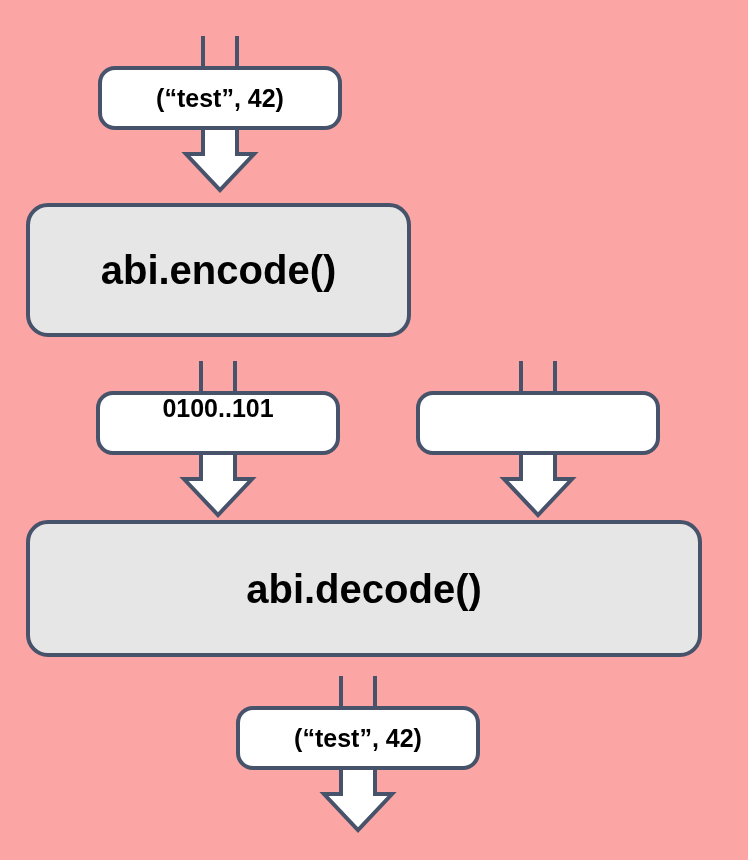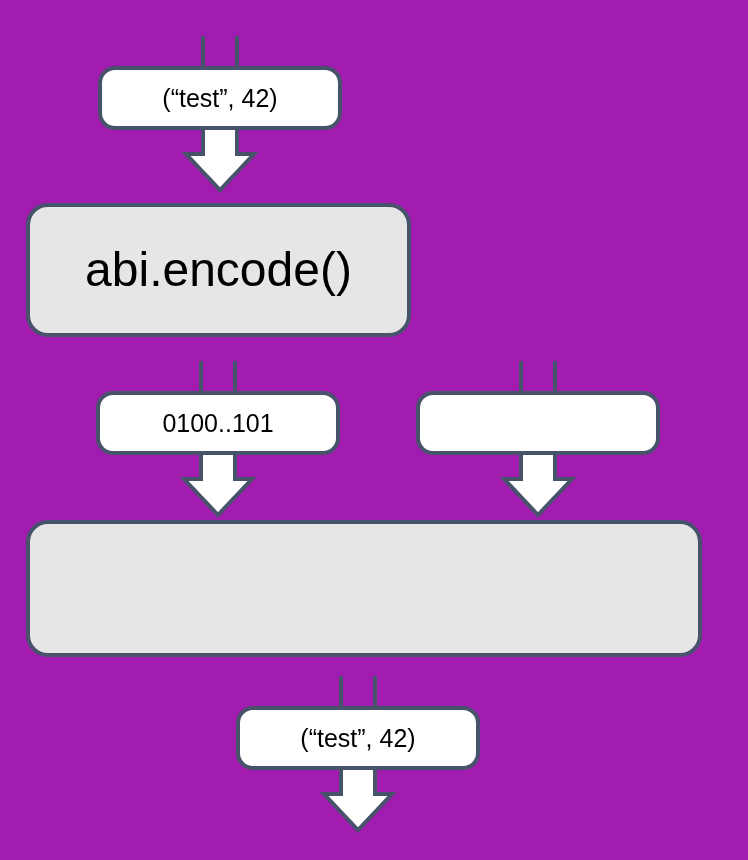--- a/index.html
+++ b/index.html
@@ -7,22 +7,23 @@
     padding: 0;
     background: #ffffff;
   }
   body {
     font-family: "Liberation Sans", sans-serif;
   }
   #diagram-canvas {
     position: relative;
     width: 748px;
     height: 860px;
-    background: #a21caf;
+    background: #fca5a5;
     overflow: hidden;
+    font-weight: bold;
   }
   #diagram-svg {
     position: absolute;
     left: 0;
     top: 0;
     width: 748px;
     height: 860px;
   }
   .node-label {
     position: absolute;
@@ -33,21 +34,21 @@
     color: #000000;
     white-space: nowrap;
     pointer-events: none;
     font-family: "Liberation Sans", sans-serif;
   }
   .label-data {
     font-size: 25px;
     line-height: 1;
   }
   .label-process {
-    font-size: 48px;
+    font-size: 40px;
     line-height: 1;
   }
 </style>
 </head>
 <body>
 
 <div id="diagram-canvas">
 
   <svg id="diagram-svg" viewBox="0 0 748 860">
 
@@ -83,19 +84,20 @@
       <rect x="28" y="522" width="672" height="133" rx="20" ry="20" fill="#e6e6e6" stroke="#46536b" stroke-width="4"></rect>
 
       <rect x="238" y="708" width="240" height="60" rx="15" ry="15" fill="#ffffff" stroke="#46536b" stroke-width="4"></rect>
     </g>
   </svg>
 
   <div class="node-label label-data" style="left:100px; top:68px; width:240px; height:60px;">(“test”, 42)</div>
 
   <div class="node-label label-process" style="left:28px; top:205px; width:381px; height:130px;">abi.encode()</div>
 
-  <div class="node-label label-data" style="left:98px; top:393px; width:240px; height:60px;">0100..101</div>
+  <div class="node-label label-data" style="left:98px; top:378px; width:240px; height:60px;">0100..101</div>
 
 
+  <div class="node-label label-process" style="left:28px; top:522px; width:672px; height:133px;">abi.decode()</div>
 
   <div class="node-label label-data" style="left:238px; top:708px; width:240px; height:60px;">(“test”, 42)</div>
 
 </div>
 
 </body></html>

